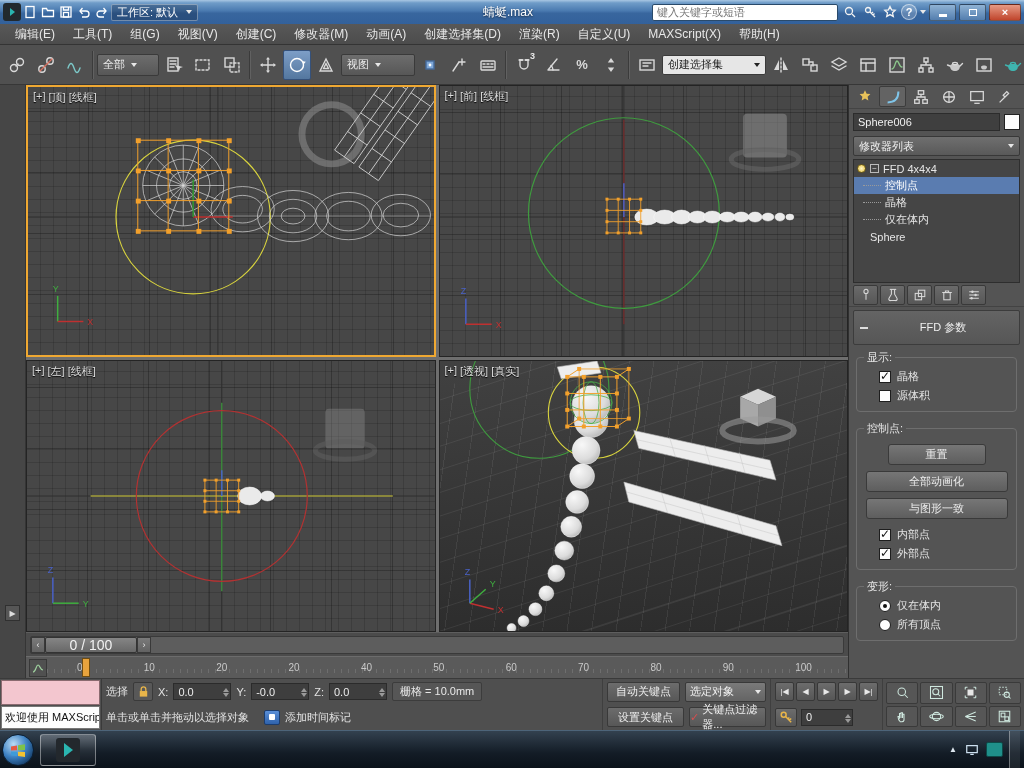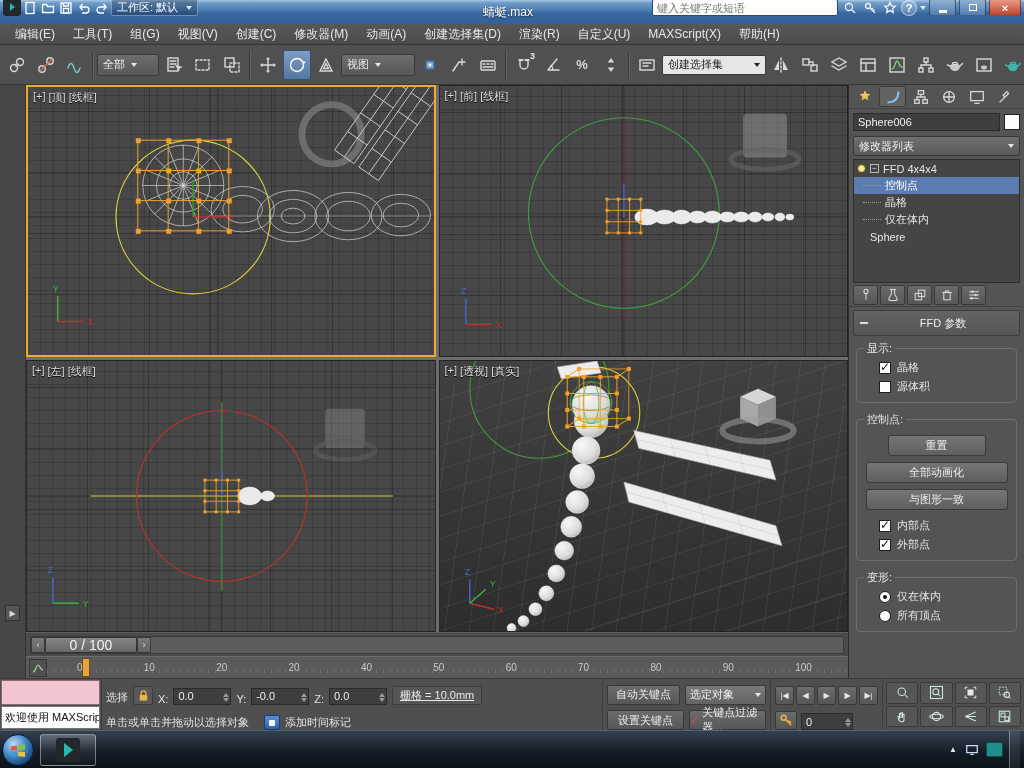--- a/index.html
+++ b/index.html
@@ -1,20 +1,20 @@
 <!DOCTYPE html>
 <html><head>
 <meta charset="utf-8">
 <style>
 *{margin:0;padding:0;box-sizing:border-box;}
 html,body{width:1024px;height:768px;overflow:hidden;font-family:"Liberation Sans","DejaVu Sans",sans-serif;background:#3a3a3a;}
 .root{position:relative;width:1024px;height:768px;display:flex;flex-direction:column;font-size:12px;color:#e4e4e4;}
 
 
-.titlebar{height:24px;flex:0 0 24px;display:flex;align-items:flex-end;padding:8px 3px;
+.titlebar{height:24px;flex:0 0 24px;display:flex;align-items:center;padding:8px 3px;
  background:linear-gradient(180deg,#a9c7e3 0%,#6f9cc8 12%,#4a7ab0 45%,#38669e 55%,#33619b 100%);}
 .appicon{width:18px;height:18px;border-radius:3px;background:#22292e;display:flex;align-items:center;justify-content:center;flex:0 0 auto;}
 .appicon i{display:block;width:0;height:0;border-left:5px solid #2ab5b0;border-top:4px solid transparent;border-bottom:4px solid transparent;}
 .qa{width:18px;height:17px;display:flex;align-items:center;justify-content:center;}
 .qa svg{stroke:#fff;fill:none;stroke-width:1.3;}
 .ws-dd{height:17px;display:flex;align-items:center;gap:8px;background:rgba(20,40,70,.35);border:1px solid rgba(255,255,255,.35);border-radius:2px;color:#fff;font-size:11px;padding:0 5px;}
 .caret{width:0;height:0;border:3px solid transparent;border-top:4px solid #e8e8e8;margin-top:3px;}
 .caret.dark{border-top-color:#222;}
 .doc-title{position:absolute;left:50%;top:4px;transform:translateX(-58%);color:#fff;font-size:12px;text-shadow:0 1px 2px rgba(0,0,0,.6);}
 .tb-right{margin-left:auto;display:flex;align-items:center;gap:3px;}
@@ -87,49 +87,49 @@
 .cp-dd .caret{margin-left:auto;}
 .stack{margin:0 4px;height:124px;background:#454545;border:1px solid #2e2e2e;color:#e6e6e6;overflow:hidden;}
 .stk-row{height:17px;display:flex;align-items:center;gap:4px;padding:0 3px;}
 .stk-row .bulb{width:9px;height:9px;border-radius:50%;background:radial-gradient(#fff6c8,#e8c23c);border:1px solid #6b5a18;flex:0 0 auto;}
 .stk-row .tree-box{width:9px;height:9px;border:1px solid #bbb;display:flex;align-items:center;justify-content:center;font-size:8px;line-height:7px;color:#ddd;flex:0 0 auto;}
 .stk-row.sel{background:#5a7cb0;color:#fff;}
 .stk-ind{width:18px;flex:0 0 auto;border-bottom:1px dotted #9a9a9a;height:1px;margin-left:6px;}
 .stk-btns{height:24px;display:flex;align-items:center;gap:2px;padding:2px 4px;border-bottom:1px solid #434343;}
 .stk-btn{width:25px;height:20px;background:linear-gradient(#6a6a6a,#575757);border:1px solid #393939;border-radius:2px;display:flex;align-items:center;justify-content:center;}
 .stk-btn svg{stroke:#d9d9d9;fill:none;stroke-width:1.3;}
-.rollout-hd{height:26px;margin:3px 4px 0;background:linear-gradient(#646464,#565656);border:1px solid #3c3c3c;border-radius:2px;display:flex;align-items:center;padding:0 6px;gap:5px;color:#efefef;}
+.rollout-hd{height:35px;margin:3px 4px 0;background:linear-gradient(#646464,#565656);border:1px solid #3c3c3c;border-radius:2px;display:flex;align-items:center;padding:0 6px;gap:5px;color:#efefef;}
 .rollout-hd .minus{width:8px;height:2px;background:#ddd;}
 .rollout-hd .ttl{flex:1;text-align:center;}
 .grp{position:relative;border:1px solid #6e6e6e;border-radius:4px;margin:12px 7px 4px;padding:9px 8px 6px;}
 .grp-title{position:absolute;top:-8px;left:7px;background:#545454;padding:0 3px;color:#e4e4e4;}
 .cb-row{display:flex;align-items:center;gap:6px;height:19px;padding-left:14px;}
 .cb{width:12px;height:12px;background:#fdfdfd;border:1px solid #1e1e1e;position:relative;flex:0 0 auto;}
 .cb.checked::after{content:"✓";position:absolute;left:0px;top:-3px;font-size:12px;color:#111;font-weight:bold;}
 .rb{width:12px;height:12px;border-radius:50%;background:#fdfdfd;border:1px solid #1e1e1e;position:relative;flex:0 0 auto;}
 .rb.sel::after{content:"";position:absolute;left:3px;top:3px;width:4px;height:4px;border-radius:50%;background:#111;}
 .cmd-btn{display:block;margin:6px auto;height:21px;width:142px;background:linear-gradient(#767676,#5e5e5e);border:1px solid #3a3a3a;border-radius:3px;color:#eee;font-size:11px;font-family:inherit;}
 .cmd-btn.small{width:98px;}
 
 
 .statusbar{flex:0 0 52px;height:52px;background:#4f4f4f;border-top:1px solid #3a3a3a;display:flex;font-size:11px;}
 .sb-col{display:flex;flex-direction:column;}
-.sb-row{height:26px;display:flex;align-items:flex-end;gap:5px;padding:0 4px;}
+.sb-row{height:26px;display:flex;align-items:center;gap:5px;padding:0 4px;}
 .listener{width:102px;flex:0 0 102px;border-right:1px solid #3a3a3a;}
 .listener .pink{height:25px;background:#f3c6cf;border:1px solid #8a6a70;margin:1px;}
 .listener .white{height:23px;background:#fdfdfd;border:1px solid #777;margin:0 1px 1px;color:#111;font-size:11px;padding:3px 3px 0;white-space:nowrap;overflow:hidden;}
 .sb-main{flex:1;}
 .lock-btn{width:20px;height:19px;background:#585858;border:1px solid #3a3a3a;border-radius:2px;display:flex;align-items:center;justify-content:center;}
 .coord-lbl{color:#e2e2e2;}
 .coord-field{width:58px;height:17px;background:#3e3e3e;border:1px solid #2b2b2b;color:#ececec;display:flex;align-items:center;padding:0 12px 0 4px;position:relative;}
 .spin{position:absolute;right:1px;top:1px;display:flex;flex-direction:column;gap:1px;}
 .spin i{width:0;height:0;border:3px solid transparent;}
 .spin .up{border-bottom:4px solid #9a9a9a;}
 .spin .dn{border-top:4px solid #9a9a9a;}
-.grid-btn{height:19px;display:flex;align-items:center;padding:0 7px;background:#565656;border:1px solid #3c3c3c;border-radius:2px;color:#e8e8e8;text-decoration:underline;}
+.grid-btn{height:19px;display:flex;align-items:center;padding:0 7px;background:#565656;border:1px solid #3c3c3c;border-radius:2px;color:#e8e8e8;}
 .tag-ic{width:16px;height:15px;background:linear-gradient(#5a8fd8,#2f62ab);border:1px solid #1c3c6c;border-radius:2px;display:flex;align-items:center;justify-content:center;}
 .tag-ic i{width:6px;height:6px;background:#fff;border-radius:1px;}
 .sb-keys{width:168px;flex:0 0 168px;border-left:1px solid #3f3f3f;}
 .key-btn{height:20px;flex:1;background:linear-gradient(#6c6c6c,#575757);border:1px solid #393939;border-radius:2px;color:#eee;display:flex;align-items:center;justify-content:center;}
 .sel-dd{height:20px;flex:1;background:linear-gradient(#7a7a7a,#646464);border:1px solid #393939;border-radius:2px;color:#f2f2f2;display:flex;align-items:center;gap:4px;padding:0 4px;}
 .redchk{color:#d85050;font-weight:bold;font-size:11px;}
 .sb-play{width:112px;flex:0 0 112px;border-left:1px solid #3f3f3f;}
 .pb{width:19px;height:19px;background:linear-gradient(#6c6c6c,#565656);border:1px solid #383838;border-radius:2px;color:#e8e8e8;font-size:8px;display:flex;align-items:center;justify-content:center;}
 .keyic{width:22px;height:19px;background:linear-gradient(#6c6c6c,#565656);border:1px solid #383838;border-radius:2px;display:flex;align-items:center;justify-content:center;}
 .keyic svg{stroke:#e8b54a;fill:none;stroke-width:1.6;}

